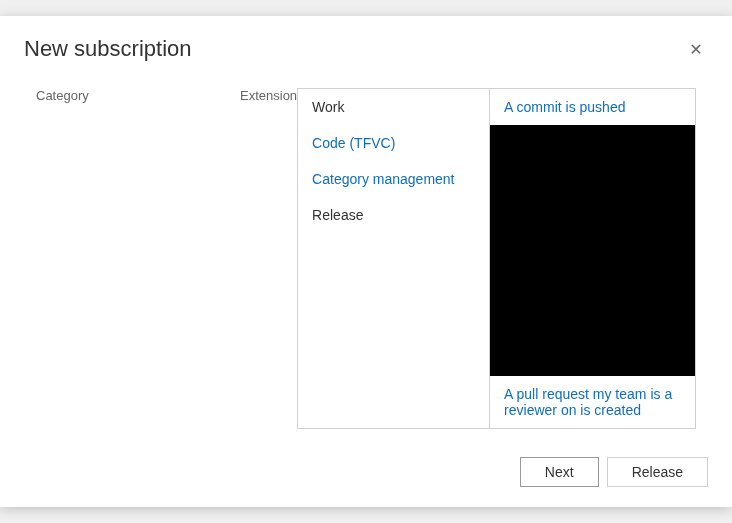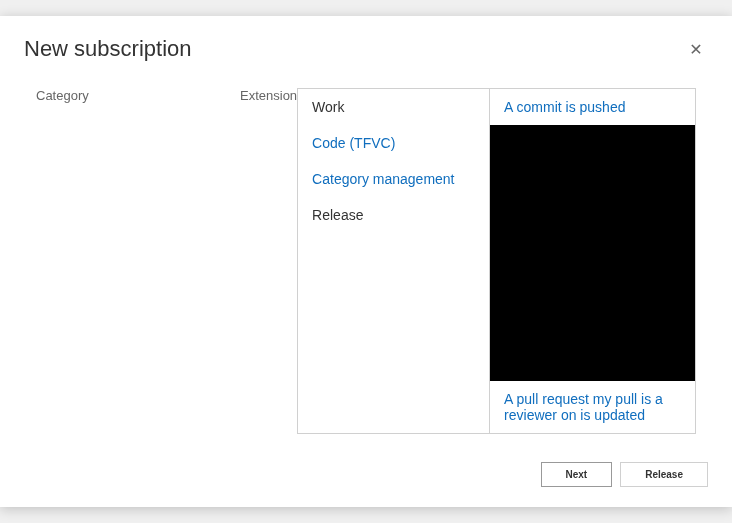--- a/index.html
+++ b/index.html
@@ -145,27 +145,26 @@
 
     .dialog-footer {
       display: flex;
       justify-content: flex-end;
       padding: 12px 24px 20px 24px;
       gap: 8px;
     }
 
     .btn {
       padding: 6px 24px;
-      font-size: 10px;
+      font-size: 14px;
       cursor: pointer;
       border: 1px solid #d0d0d0;
       background: #fff;
       color: #333;
       min-width: 70px;
-      font-weight: bold;
     }
 
     .btn-primary {
       background: #fff;
       color: #333;
       border: 1px solid #999;
     }
   </style>
 </head>
 <body>
@@ -186,21 +185,21 @@
       <div class="category-list">
 
           <button class="category-item plain">Work</button>
           <button class="category-item">Code (TFVC)</button>
           <button class="category-item">Category management</button>
           <button class="category-item plain">Release</button>
         </div>
       <div class="template-list">
 
       <button class="template-item">A commit is pushed</button>
-          <button class="template-item">A pull request my pull is a reviewer on is updated</button>
+          <button class="template-item">A pull request my team is a reviewer on is created</button>
         </div>
     </div>
   </div>
 
   <div class="dialog-footer">
     <button class="btn btn-primary">Next</button>
     <button class="btn">Release</button>
   </div>
 </div>
 

